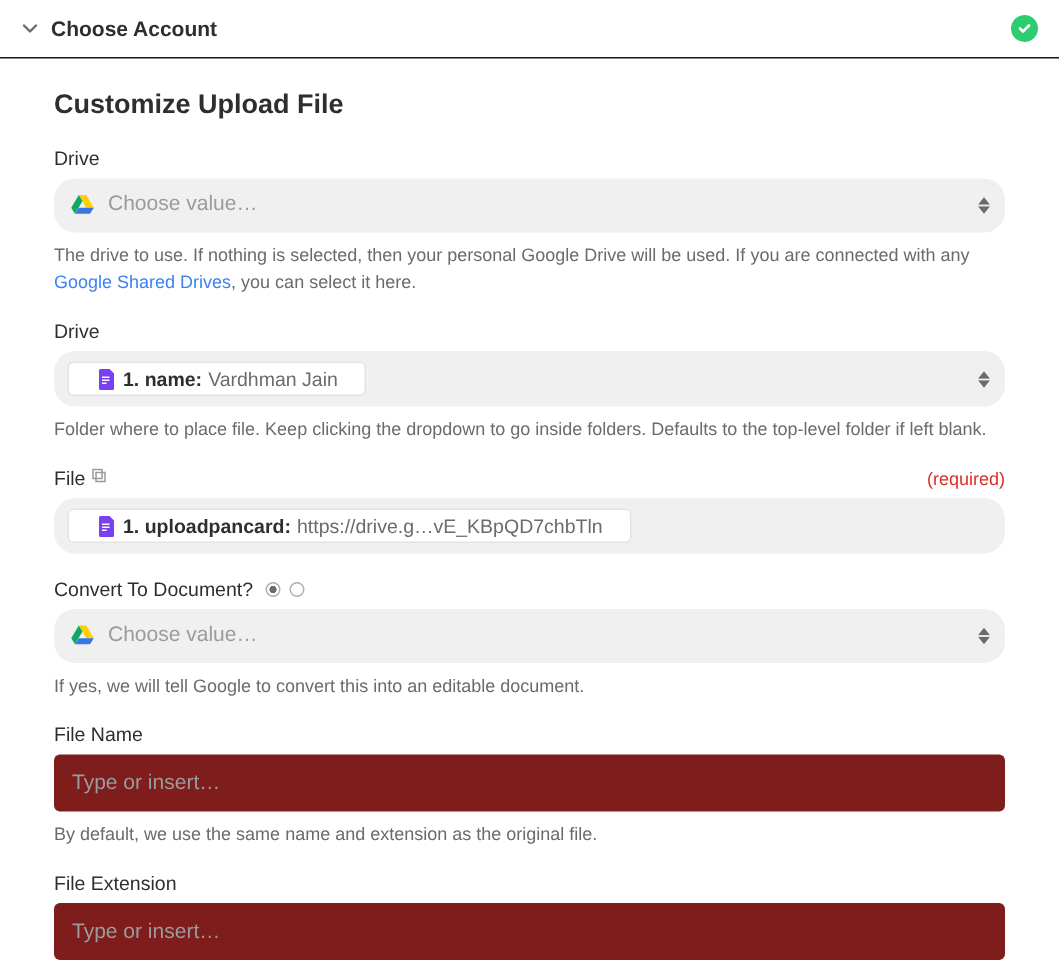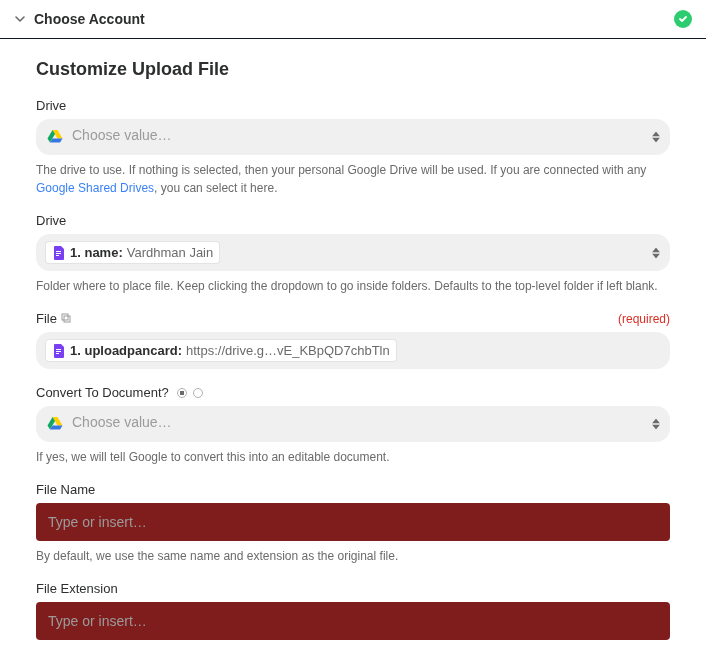--- a/index.html
+++ b/index.html
@@ -14,21 +14,21 @@
 .field-block { margin-bottom: 16px; }
 .label-row { display: flex; align-items: center; justify-content: space-between; margin-bottom: 6px; }
 .label { font-size: 13px; font-weight: 400; color: #2d2e2e; display: flex; align-items: center; gap: 4px; }
 .required { font-size: 12px; color: #d93025; }
 .select-box { background: #f0f0f0; border-radius: 14px; display: flex; align-items: flex-start; padding: 8px 10px; position: relative; min-height: 36px; }
 .select-icon { width: 18px; height: 18px; display: flex; align-items: center; justify-content: center; margin-right: 8px; flex-shrink: 0; }
 .select-placeholder { color: #9b9b9b; font-size: 14px; }
 .sort-arrows { position: absolute; right: 10px; top: 50%; transform: translateY(-50%); display: flex; flex-direction: column; gap: 1px; }
 .help-text { font-size: 12px; color: #6b6b6b; margin-top: 6px; line-height: 1.5; }
 .help-text a { color: #3b82f6; text-decoration: none; }
-.pill { display: inline-flex; align-items: center; background: #fff; border-radius: 3px; padding: 3px 6px; font-size: 13px; gap: 4px; box-shadow: 0 0 0 1px rgba(0,0,0,0.05); }
+.pill { display: inline-flex; align-items: center; background: #fff; border-radius: 3px; padding: 3px 18px; font-size: 13px; gap: 4px; box-shadow: 0 0 0 1px rgba(0,0,0,0.05); }
 .pill-icon { width: 14px; height: 14px; display: flex; align-items: center; justify-content: center; }
 .pill-key { font-weight: 700; color: #2d2e2e; }
 .pill-val { color: #6b6b6b; }
 .input-box { background: #7f1d1d; border-radius: 4px; padding: 10px 12px; min-height: 38px; }
 .input-placeholder { color: #9b9b9b; font-size: 14px; }
 .radio-inline { display: inline-flex; align-items: center; gap: 6px; margin-left: 4px; }
 .radio { width: 10px; height: 10px; border-radius: 50%; border: 1px solid #b0b0b0; display: inline-block; }
 .radio.filled { background: radial-gradient(circle, #6b6b6b 0 40%, transparent 45%); }
 .small-icon { color: #9b9b9b; font-size: 11px; }
 .gdrive-svg { width: 16px; height: 14px; }

